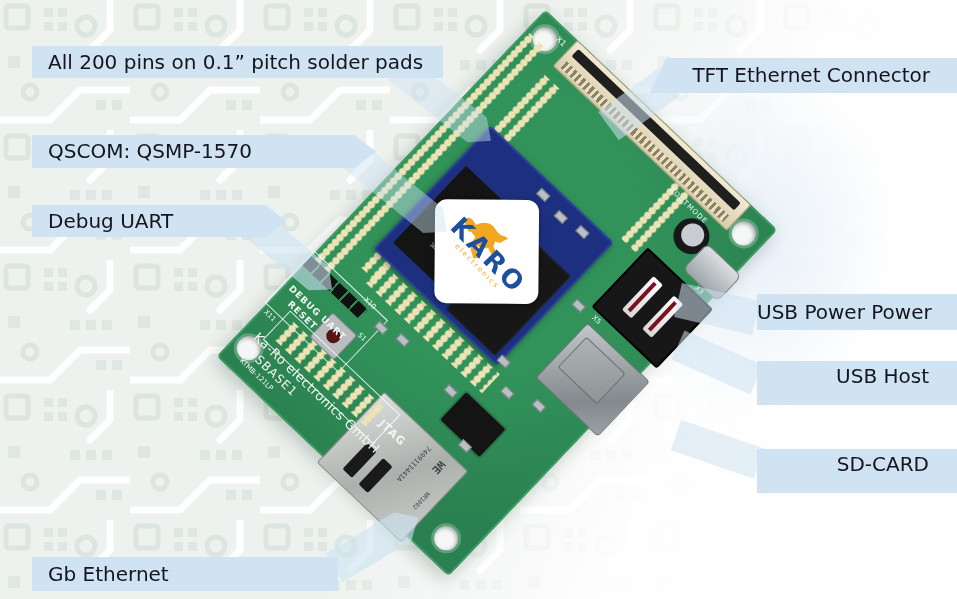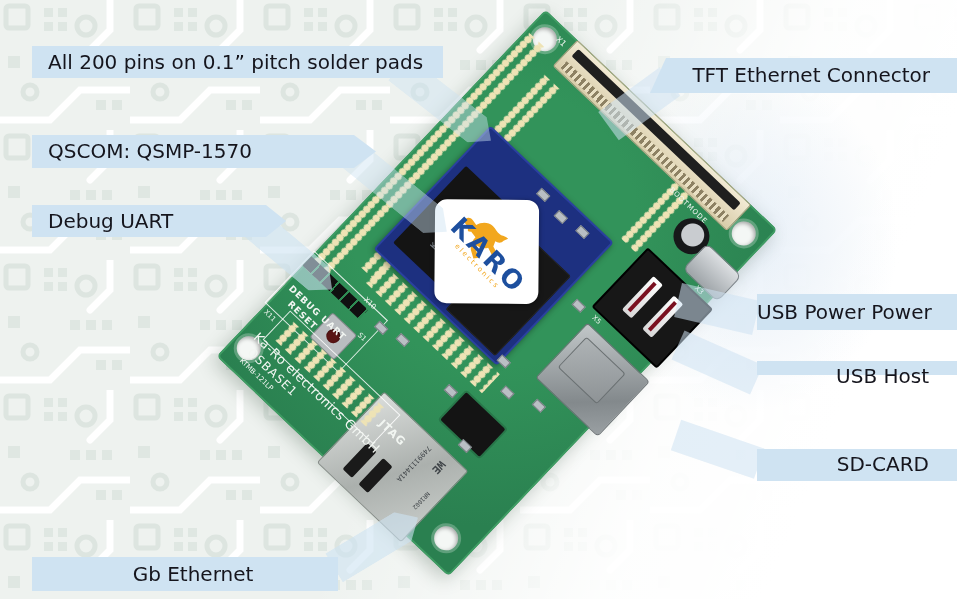--- a/index.html
+++ b/index.html
@@ -12,26 +12,26 @@
 
   
   .banner{position:absolute;box-sizing:border-box;background:#cfe3f2;color:#15151d;
           font-size:20px;white-space:nowrap;z-index:40;}
   .banner .lbl{display:block;}
   #b-allpins{left:32px;top:46px;width:411px;height:32px;line-height:32px;padding-left:16px;}
   #b-qscom{left:32px;top:135px;width:344px;height:33px;line-height:33px;padding-left:16px;
            clip-path:polygon(0 0,calc(100% - 22px) 0,100% 50%,calc(100% - 22px) 100%,0 100%);}
   #b-debug{left:32px;top:205px;width:254px;height:32px;line-height:32px;padding-left:16px;
            clip-path:polygon(0 0,calc(100% - 20px) 0,100% 50%,calc(100% - 20px) 100%,0 100%);}
-  #b-geth{left:32px;top:557px;width:306px;height:34px;line-height:34px;padding-left:16px;text-align:center;}
+  #b-geth{left:32px;top:557px;width:306px;height:34px;line-height:34px;padding-left:16px;}
   #b-tft{left:650px;top:58px;width:307px;height:35px;line-height:35px;text-align:right;padding-right:27px;
          clip-path:polygon(0 100%,16px 0,100% 0,100% 100%);}
   #b-usbp{left:757px;top:294px;width:200px;height:36px;line-height:36px;text-align:right;padding-right:28px;}
-  #b-usbh{left:757px;top:361px;width:200px;height:14px;line-height:31px;text-align:right;padding-right:28px;}
-  #b-sd{left:757px;top:449px;width:200px;height:32px;line-height:31px;text-align:right;padding-right:28px;}
+  #b-usbh{left:757px;top:361px;width:200px;height:44px;line-height:31px;text-align:right;padding-right:28px;}
+  #b-sd{left:757px;top:449px;width:200px;height:44px;line-height:31px;text-align:right;padding-right:28px;}
 
   
   .ribbon{position:absolute;background:rgba(205,226,242,.55);z-index:30;}
   .arrowtip{clip-path:polygon(0 0,calc(100% - 18px) 0,100% 50%,calc(100% - 18px) 100%,0 100%);}
   #r-allpins{left:398px;top:52px;width:118px;height:32px;transform:rotate(38deg);
              transform-origin:left center;background:rgba(205,226,242,.45);}
   #r-qscom{left:352px;top:139px;width:122px;height:32px;transform:rotate(39deg);
            transform-origin:left center;background:rgba(205,226,242,.45);}
   #r-debug{left:254px;top:208px;width:102px;height:32px;transform:rotate(40deg);
            transform-origin:left center;background:rgba(205,226,242,.6);}

